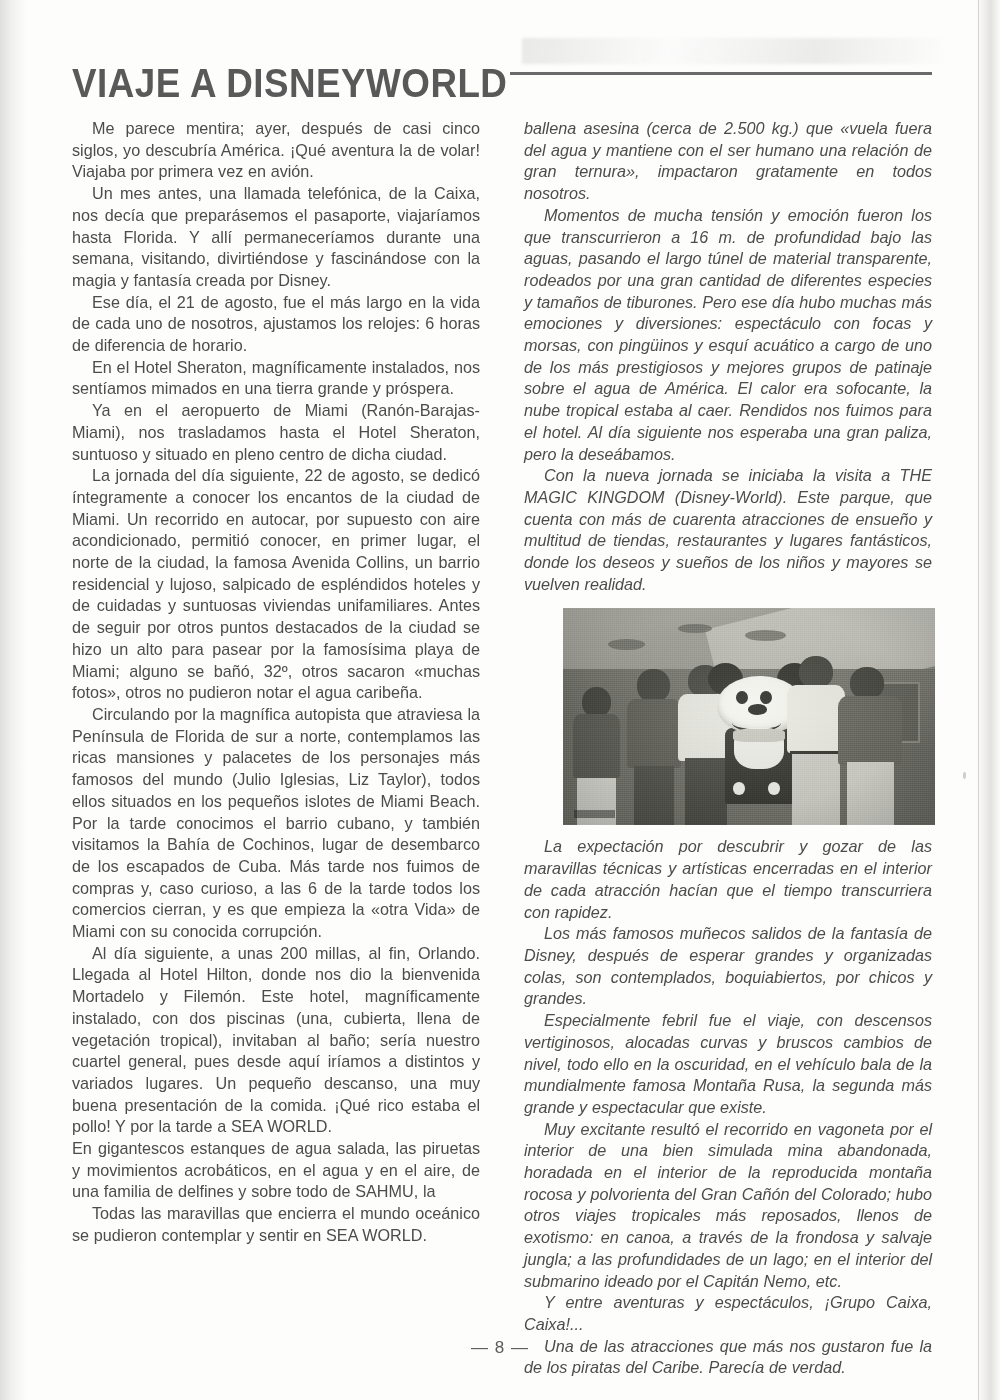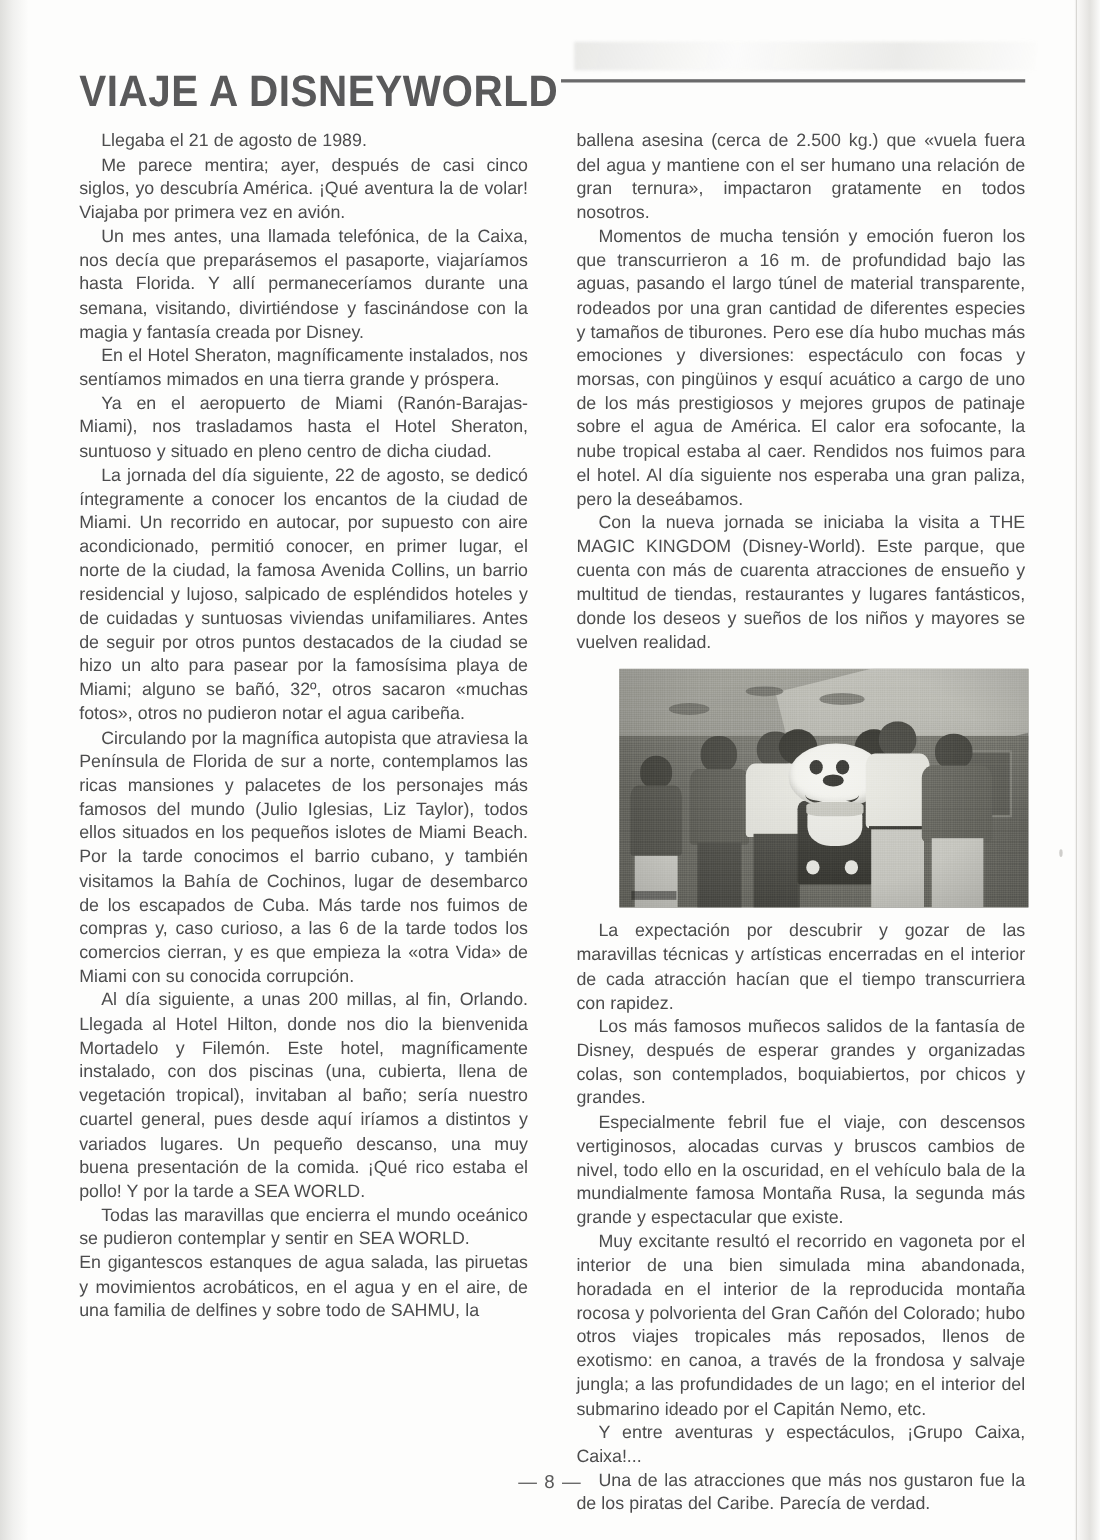--- a/index.html
+++ b/index.html
@@ -96,21 +96,21 @@
     left: 72px;
     top: 118px;
     width: 860px;
   }
   .col {
     position: absolute;
     top: 0;
     width: 408px;
   }
   .col-left  { left: 0; }
-  .col-right { left: 452px; }
+  .col-right { left: 452px; font-style: italic; }
 
   p.para {
     margin: 0;
     font-size: 16.2px;
     line-height: 21.7px;
     text-align: justify;
     text-indent: 20px;
     color: #4c4c4d;
     word-spacing: 0.2px;
   }
@@ -308,30 +308,30 @@
 
   <div class="header">
     <div class="title-ghost"></div>
     <h1 class="title">VIAJE A DISNEYWORLD</h1>
     <div class="title-rule"></div>
   </div>
 
   <div class="columns">
 
     <div class="col col-left">
-      <p class="para">Llegaba el 21 de agosto de 1989.</p>
       <p class="para">Me parece mentira; ayer, después de casi cinco siglos, yo descubría América. ¡Qué aventura la de volar! Viajaba por primera vez en avión.</p>
       <p class="para">Un mes antes, una llamada telefónica, de la Caixa, nos decía que preparásemos el pasaporte, viajaríamos hasta Florida. Y allí permaneceríamos durante una semana, visitando, divirtiéndose y fascinándose con la magia y fantasía creada por Disney.</p>
+      <p class="para">Ese día, el 21 de agosto, fue el más largo en la vida de cada uno de nosotros, ajustamos los relojes: 6 horas de diferencia de horario.</p>
       <p class="para">En el Hotel Sheraton, magníficamente instalados, nos sentíamos mimados en una tierra grande y próspera.</p>
       <p class="para">Ya en el aeropuerto de Miami (Ranón-Barajas-Miami), nos trasladamos hasta el Hotel Sheraton, suntuoso y situado en pleno centro de dicha ciudad.</p>
       <p class="para">La jornada del día siguiente, 22 de agosto, se dedicó íntegramente a conocer los encantos de la ciudad de Miami. Un recorrido en autocar, por supuesto con aire acondicionado, permitió conocer, en primer lugar, el norte de la ciudad, la famosa Avenida Collins, un barrio residencial y lujoso, salpicado de espléndidos hoteles y de cuidadas y suntuosas viviendas unifamiliares. Antes de seguir por otros puntos destacados de la ciudad se hizo un alto para pasear por la famosísima playa de Miami; alguno se bañó, 32º, otros sacaron «muchas fotos», otros no pudieron notar el agua caribeña.</p>
       <p class="para">Circulando por la magnífica autopista que atraviesa la Península de Florida de sur a norte, contemplamos las ricas mansiones y palacetes de los personajes más famosos del mundo (Julio Iglesias, Liz Taylor), todos ellos situados en los pequeños islotes de Miami Beach. Por la tarde conocimos el barrio cubano, y también visitamos la Bahía de Cochinos, lugar de desembarco de los escapados de Cuba. Más tarde nos fuimos de compras y, caso curioso, a las 6 de la tarde todos los comercios cierran, y es que empieza la «otra Vida» de Miami con su conocida corrupción.</p>
       <p class="para">Al día siguiente, a unas 200 millas, al fin, Orlando. Llegada al Hotel Hilton, donde nos dio la bienvenida Mortadelo y Filemón. Este hotel, magníficamente instalado, con dos piscinas (una, cubierta, llena de vegetación tropical), invitaban al baño; sería nuestro cuartel general, pues desde aquí iríamos a distintos y variados lugares. Un pequeño descanso, una muy buena presentación de la comida. ¡Qué rico estaba el pollo! Y por la tarde a SEA WORLD.</p>
+      <p class="para noindent">En gigantescos estanques de agua salada, las piruetas y movimientos acrobáticos, en el agua y en el aire, de una familia de delfines y sobre todo de SAHMU, la</p>
       <p class="para">Todas las maravillas que encierra el mundo oceánico se pudieron contemplar y sentir en SEA WORLD.</p>
-      <p class="para noindent">En gigantescos estanques de agua salada, las piruetas y movimientos acrobáticos, en el agua y en el aire, de una familia de delfines y sobre todo de SAHMU, la</p>
     </div>
 
     <div class="col col-right">
       <p class="para noindent">ballena asesina (cerca de 2.500 kg.) que «vuela fuera del agua y mantiene con el ser humano una relación de gran ternura», impactaron gratamente en todos nosotros.</p>
       <p class="para">Momentos de mucha tensión y emoción fueron los que transcurrieron a 16 m. de profundidad bajo las aguas, pasando el largo túnel de material transparente, rodeados por una gran cantidad de diferentes especies y tamaños de tiburones. Pero ese día hubo muchas más emociones y diversiones: espectáculo con focas y morsas, con pingüinos y esquí acuático a cargo de uno de los más prestigiosos y mejores grupos de patinaje sobre el agua de América. El calor era sofocante, la nube tropical estaba al caer. Rendidos nos fuimos para el hotel. Al día siguiente nos esperaba una gran paliza, pero la deseábamos.</p>
       <p class="para">Con la nueva jornada se iniciaba la visita a THE MAGIC KINGDOM (Disney-World). Este parque, que cuenta con más de cuarenta atracciones de ensueño y multitud de tiendas, restaurantes y lugares fantásticos, donde los deseos y sueños de los niños y mayores se vuelven realidad.</p>
 
       <div class="photo-wrap">
         <div class="ph-ceiling"></div>
         <div class="ph-ceil-band"></div>

